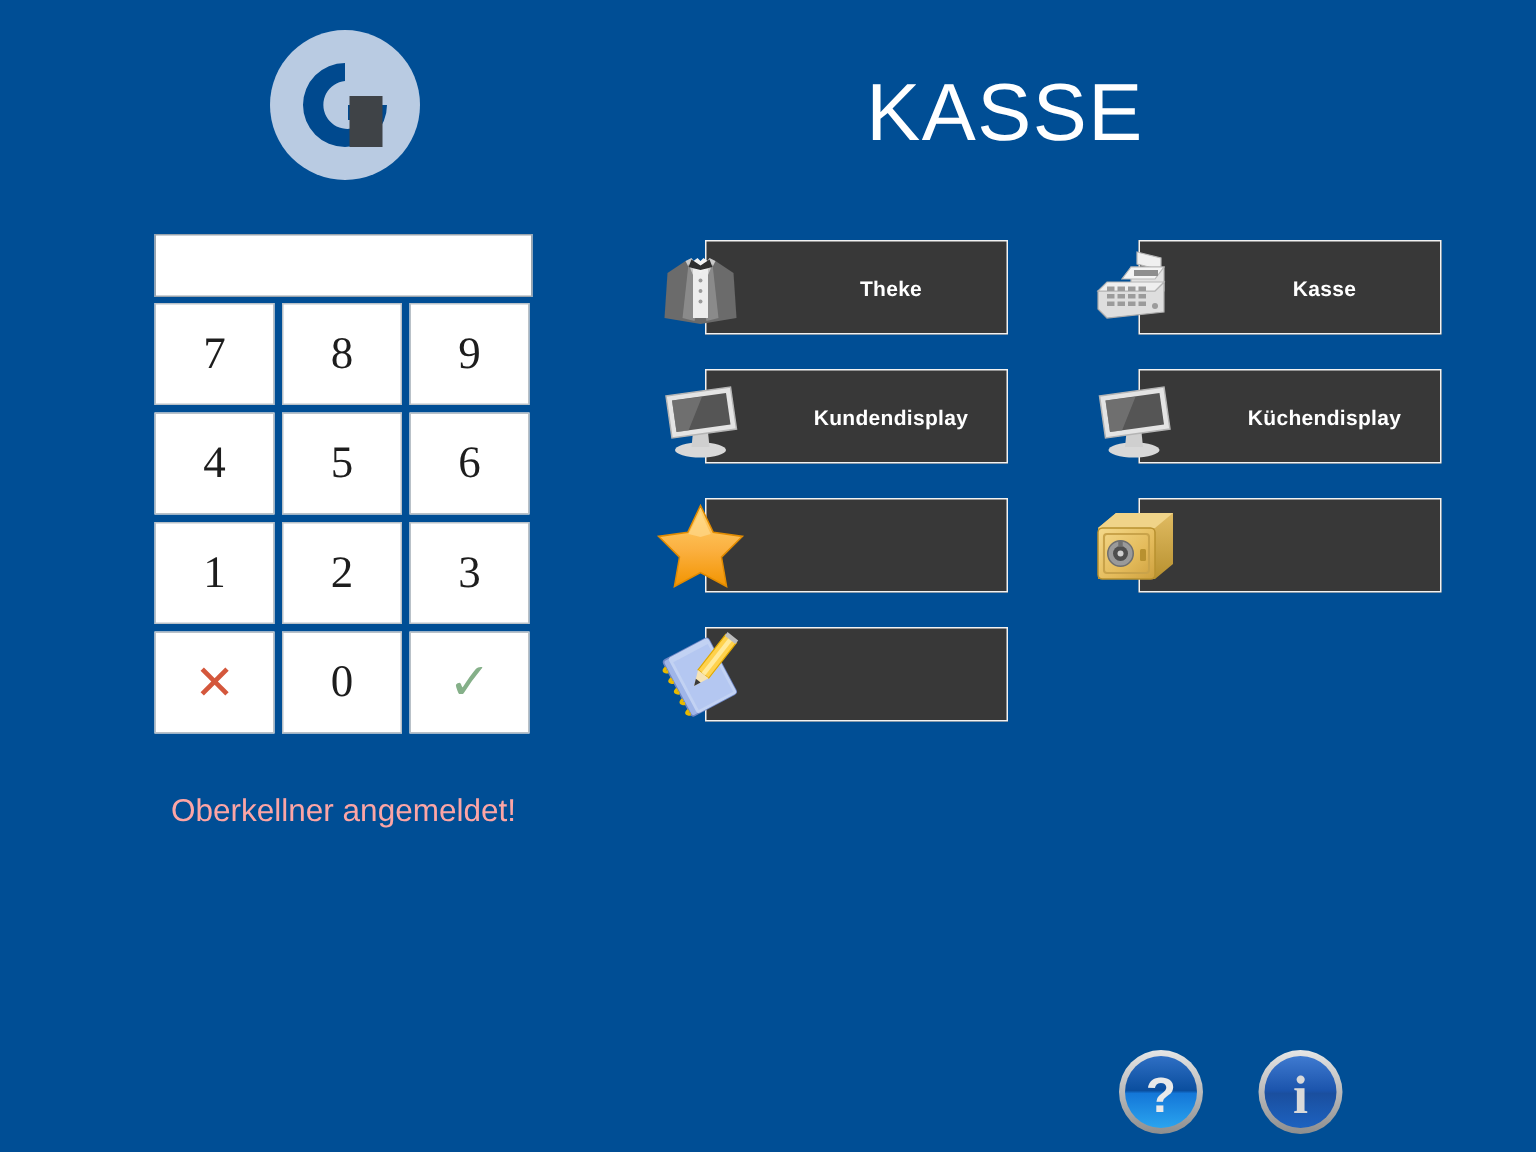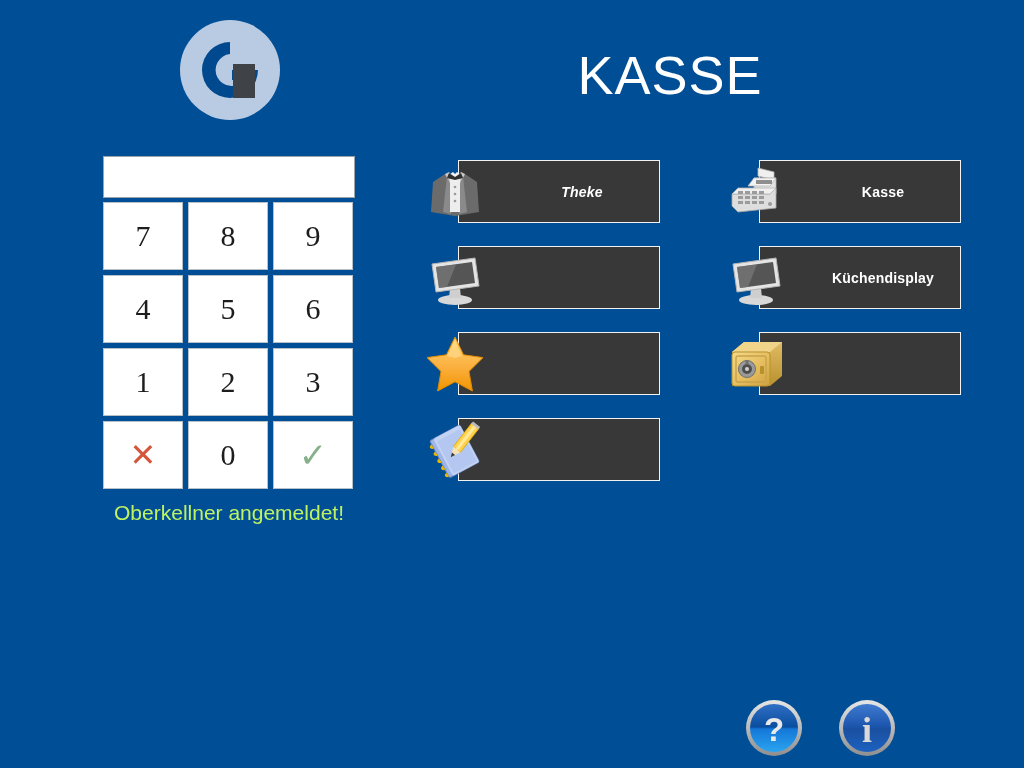--- a/index.html
+++ b/index.html
@@ -77,39 +77,39 @@
   .key.glyph {
     font-family: "DejaVu Sans", sans-serif;
     font-size: 32px;
   }
   .key.cancel { color: #d4573c; }
   .key.confirm { color: #85b089; font-size: 34px; }
 
   #login-status {
     position: absolute;
     left: 103px;
-    top: 500px;
+    top: 528px;
     width: 252px;
     text-align: center;
-    color: #bef264;
+    color: #fca5a5;
     font-size: 21px;
     line-height: 26px;
     white-space: nowrap;
   }
 
   
   #modules {
     position: absolute;
     left: 400px;
     top: 160px;
     width: 560px;
     height: 350px;
   }
   .mod-col { position: absolute; top: 0; width: 240px; }
-  .mod-col.left  { left: 20px; font-style: italic; }
+  .mod-col.left  { left: 32px; }
   .mod-col.right { left: 321px; }
 
   .mod-btn {
     position: relative;
     width: 202px;
     height: 63px;
     margin-left: 38px;
     margin-bottom: 23px;
     background: #383838;
     border: 1px solid #f2f2f2;
@@ -208,20 +208,21 @@
     <div class="mod-btn">
       <span class="mod-icon">
         <svg viewBox="0 0 64 64" aria-hidden="true">
           <ellipse cx="32" cy="54" rx="17" ry="5" fill="#d8d8d8"></ellipse>
           <path d="M27 42 L37 42 L38 52 L26 52 Z" fill="#cfcfcf"></path>
           <path d="M9 18 L52 12 L56 40 L13 46 Z" fill="#e4e4e4" stroke="#b4b4b4" stroke-width="1"></path>
           <path d="M13 21 L49 16 L52 37 L16 42 Z" fill="#555555"></path>
           <path d="M13 21 L33 18.5 L24 41 L16 42 Z" fill="#7e7e7e" opacity="0.65"></path>
         </svg>
       </span>
+      <span class="mod-label">Kundendisplay</span>
     </div>
 
     <div class="mod-btn">
       <span class="mod-icon">
         <svg viewBox="0 0 64 64" aria-hidden="true">
           <defs>
             <linearGradient id="starGrad" x1="0" y1="0" x2="0" y2="1">
               <stop offset="0%" stop-color="#ffd470"></stop>
               <stop offset="55%" stop-color="#fbb040"></stop>
               <stop offset="100%" stop-color="#f29400"></stop>

